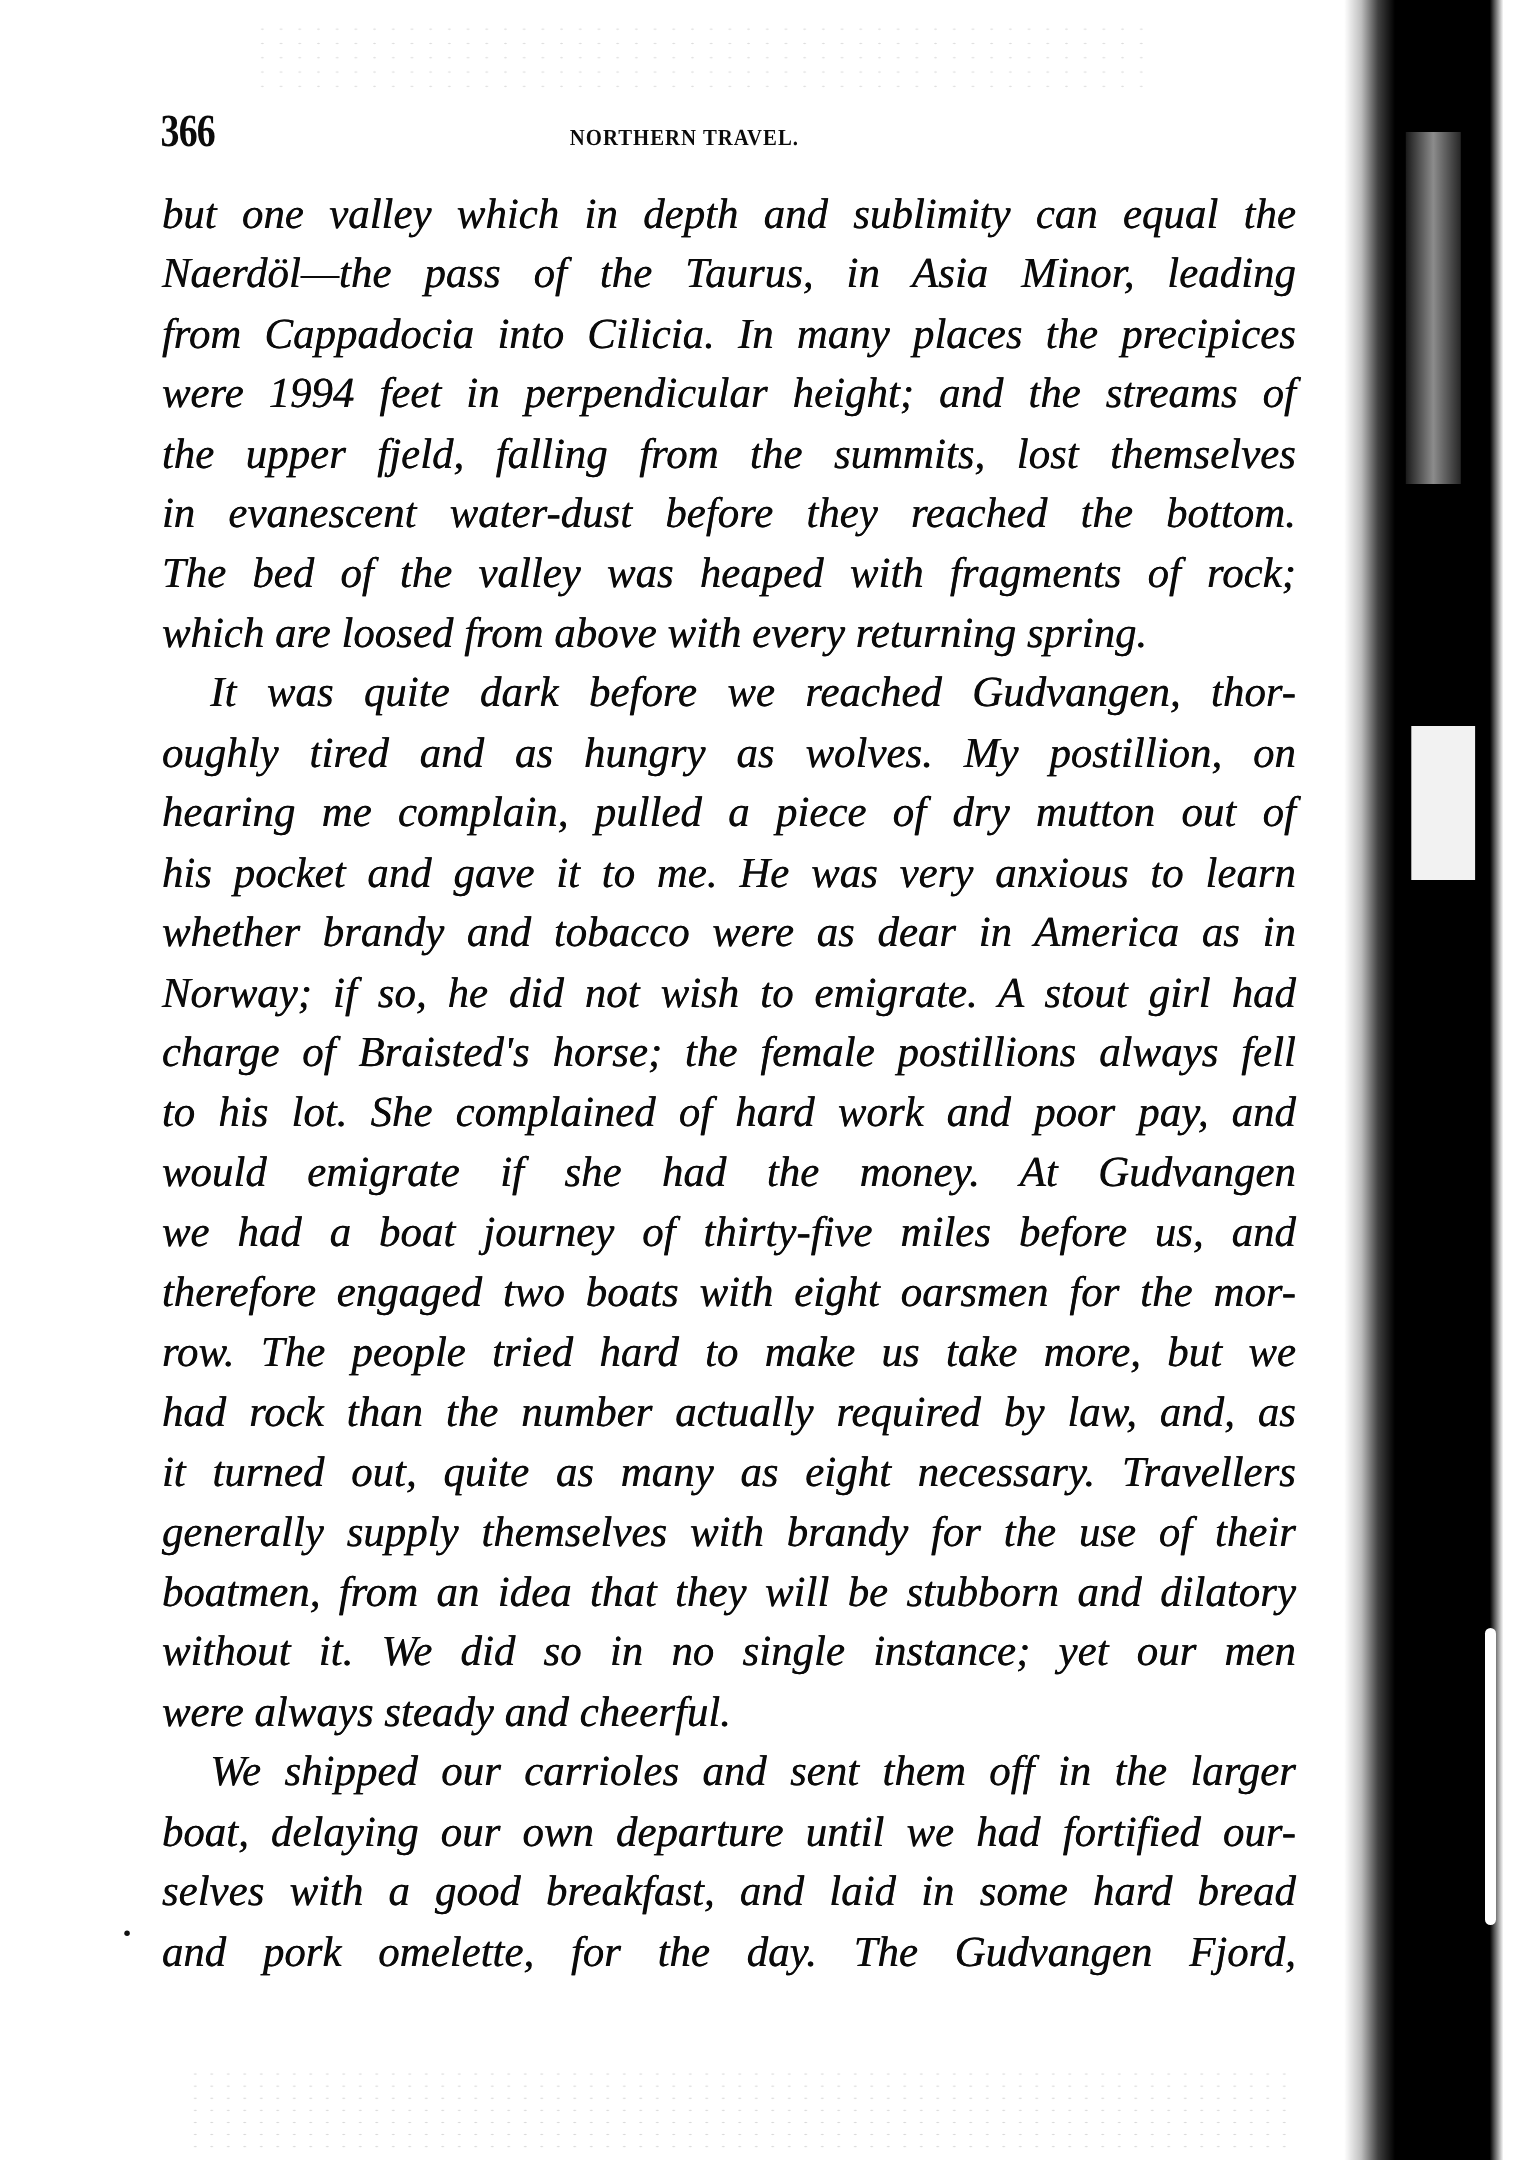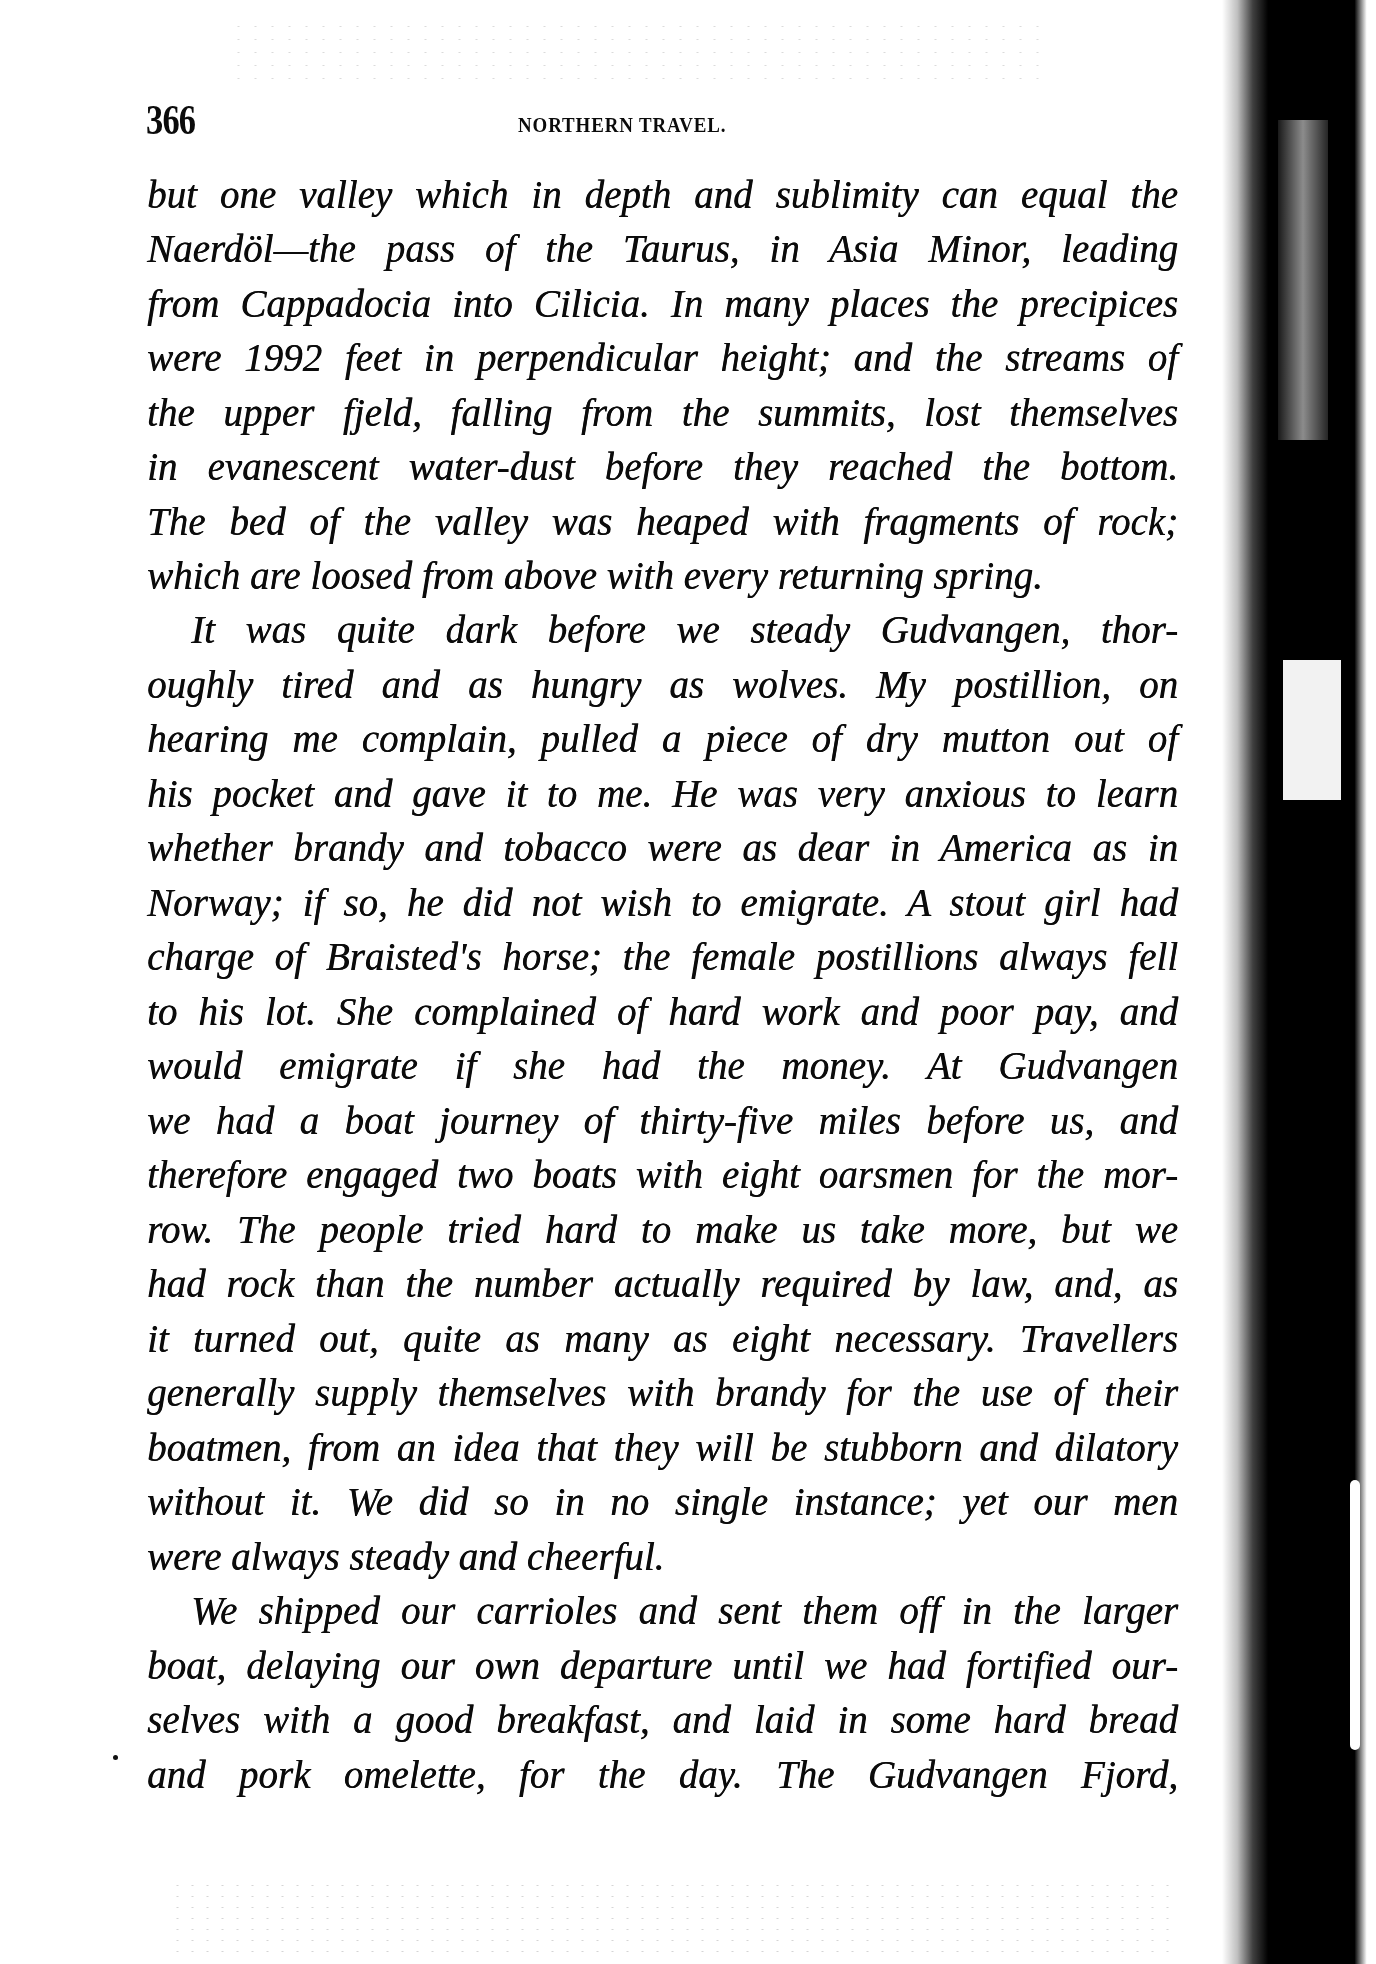--- a/index.html
+++ b/index.html
@@ -68,27 +68,27 @@
   <div class="top-speckle"></div>
 
   <div class="page-number">366</div>
   <div class="running-head">NORTHERN TRAVEL.</div>
 
   <div class="body-text">
 
     <div class="line" style="top:168px">but one valley which in depth and sublimity can equal the</div>
     <div class="line" style="top:222px">Naerdöl—the pass of the Taurus, in Asia Minor, leading</div>
     <div class="line" style="top:277px">from Cappadocia into Cilicia. In many places the precipices</div>
-    <div class="line" style="top:331px">were 1992 feet in perpendicular height; and the streams of</div>
+    <div class="line" style="top:331px">were 1994 feet in perpendicular height; and the streams of</div>
     <div class="line" style="top:386px">the upper fjeld, falling from the summits, lost themselves</div>
     <div class="line" style="top:440px">in evanescent water-dust before they reached the bottom.</div>
     <div class="line" style="top:495px">The bed of the valley was heaped with fragments of rock;</div>
     <div class="line last" style="top:549px">which are loosed from above with every returning spring.</div>
 
-    <div class="line indent" style="top:603px">It was quite dark before we steady Gudvangen, thor-</div>
+    <div class="line indent" style="top:603px">It was quite dark before we reached Gudvangen, thor-</div>
     <div class="line" style="top:658px">oughly tired and as hungry as wolves. My postillion, on</div>
     <div class="line" style="top:712px">hearing me complain, pulled a piece of dry mutton out of</div>
     <div class="line" style="top:767px">his pocket and gave it to me. He was very anxious to learn</div>
     <div class="line" style="top:821px">whether brandy and tobacco were as dear in America as in</div>
     <div class="line" style="top:876px">Norway; if so, he did not wish to emigrate. A stout girl had</div>
     <div class="line" style="top:930px">charge of Braisted's horse; the female postillions always fell</div>
     <div class="line" style="top:985px">to his lot. She complained of hard work and poor pay, and</div>
     <div class="line" style="top:1039px">would emigrate if she had the money. At Gudvangen</div>
     <div class="line" style="top:1094px">we had a boat journey of thirty-five miles before us, and</div>
     <div class="line" style="top:1148px">therefore engaged two boats with eight oarsmen for the mor-</div>

